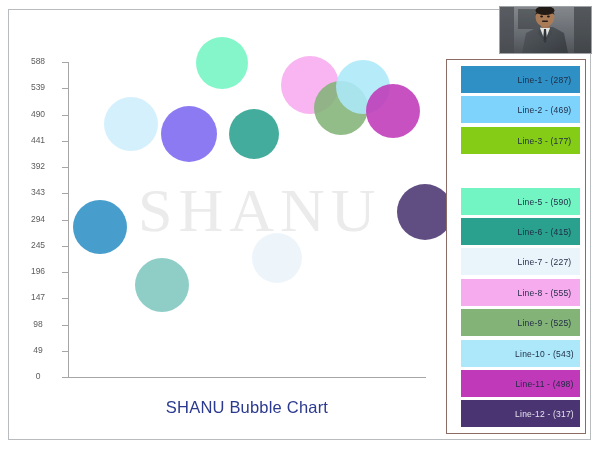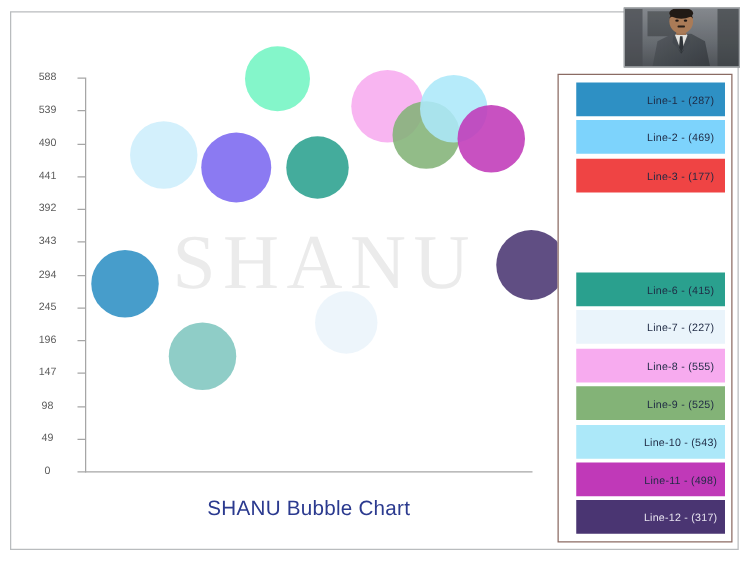--- a/index.html
+++ b/index.html
@@ -268,22 +268,25 @@
   <div class="chart-title">SHANU Bubble Chart</div>
 
   <div class="legend-box">
     <div class="legend-inner" id="legend-inner">
         <div class="legend-item" style="top: 2px; background: rgb(46, 144, 196);">
           <span class="legend-label" style="color: rgb(31, 42, 68);">Line-1 - (287)</span>
         </div>
         <div class="legend-item" style="top: 32px; background: #7dd3fc;">
           <span class="legend-label" style="color: rgb(31, 42, 68);">Line-2 - (469)</span>
         </div>
-        <div class="legend-item" style="top: 63px; background: #ef4444;">
+        <div class="legend-item" style="top: 63px; background: #84cc16;">
           <span class="legend-label" style="color: rgb(31, 42, 68);">Line-3 - (177)</span>
+        </div>
+        <div class="legend-item" style="top: 124px; background: rgb(115, 245, 195);">
+          <span class="legend-label" style="color: rgb(31, 42, 68);">Line-5 - (590)</span>
         </div>
         <div class="legend-item" style="top: 154px; background: rgb(42, 160, 142);">
           <span class="legend-label" style="color: rgb(31, 42, 68);">Line-6 - (415)</span>
         </div>
         <div class="legend-item" style="top: 184px; background: rgb(234, 244, 251);">
           <span class="legend-label" style="color: rgb(31, 42, 68);">Line-7 - (227)</span>
         </div>
         <div class="legend-item" style="top: 215px; background: rgb(247, 171, 239);">
           <span class="legend-label" style="color: rgb(31, 42, 68);">Line-8 - (555)</span>
         </div>

